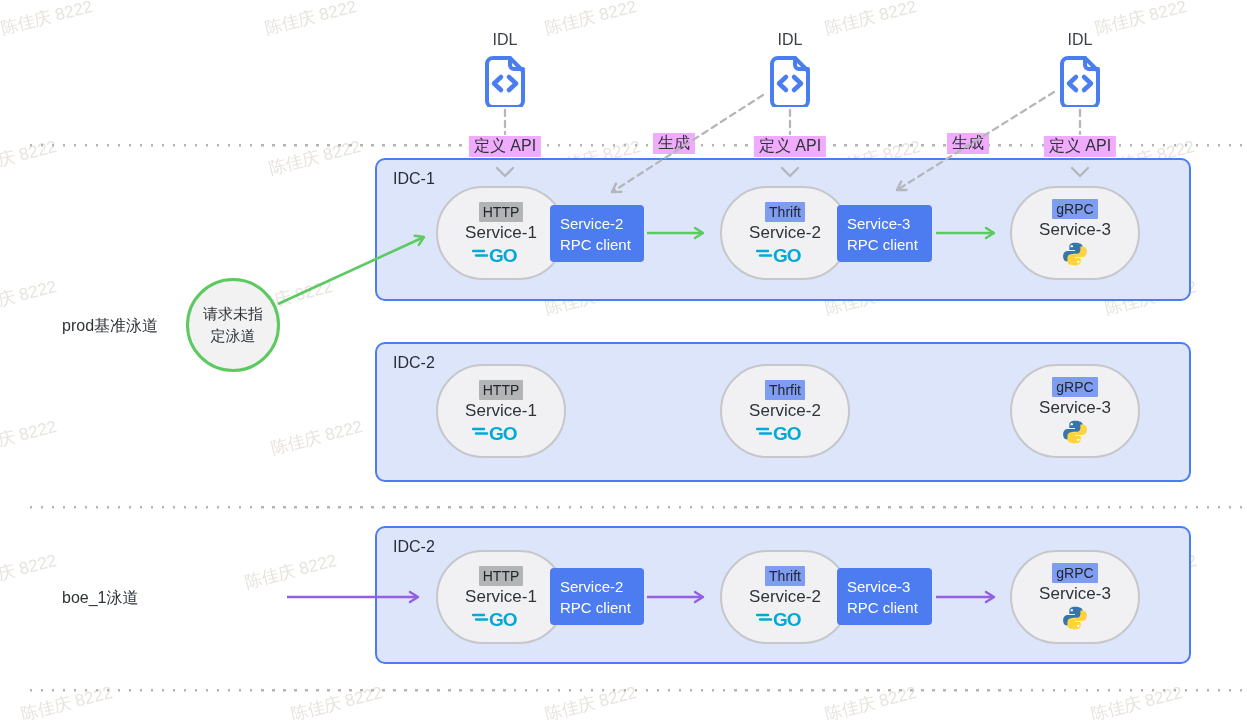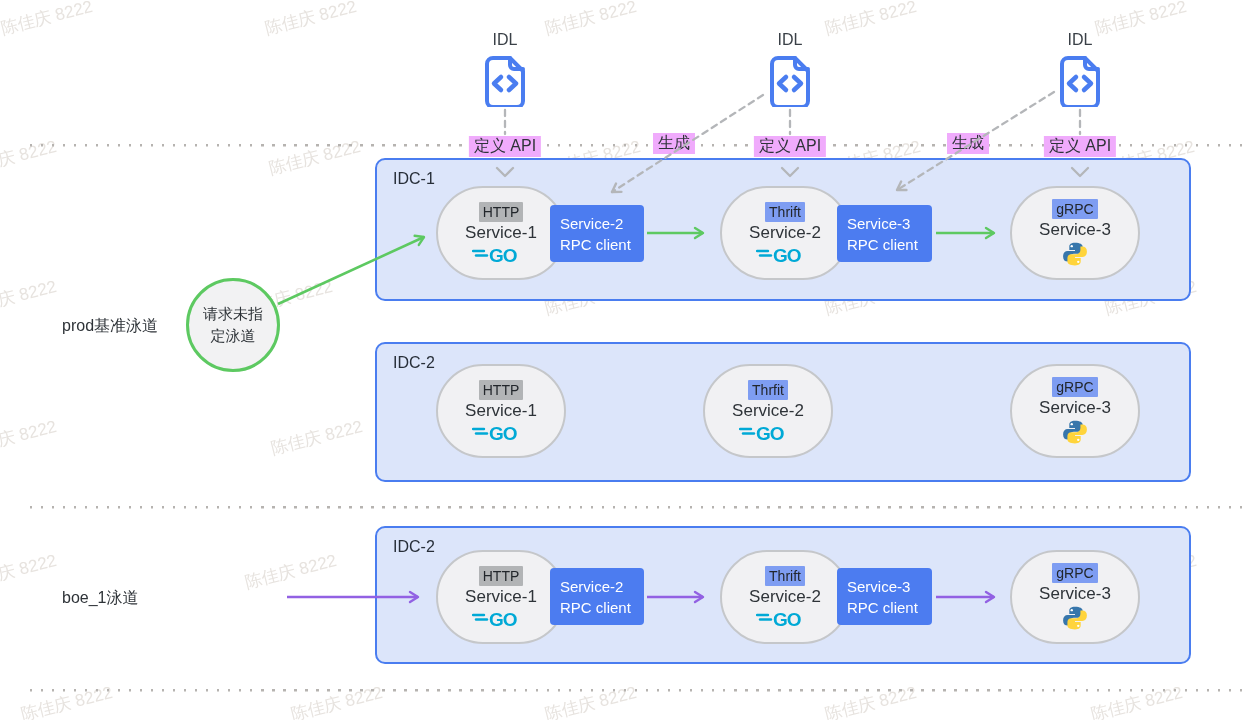--- a/index.html
+++ b/index.html
@@ -186,21 +186,21 @@
   </div>
   <div class="pill" style="left:436px;top:364px;">
     <span class="tag gray">HTTP</span>
     <span class="svc-name">Service-1</span>
     <svg class="go-logo" width="58" height="20" viewBox="0 0 58 20">
       <line x1="1" y1="7" x2="12" y2="7"></line>
         <line x1="4" y1="11.5" x2="15" y2="11.5"></line>
       <text x="17" y="17.5">GO</text>
     </svg>
   </div>
-  <div class="pill" style="left:703px;top:364px;">
+  <div class="pill" style="left:720px;top:364px;">
     <span class="tag blue">Thrfit</span>
     <span class="svc-name">Service-2</span>
     <svg class="go-logo" width="58" height="20" viewBox="0 0 58 20">
       <line x1="1" y1="7" x2="12" y2="7"></line>
         <line x1="4" y1="11.5" x2="15" y2="11.5"></line>
       <text x="17" y="17.5">GO</text>
     </svg>
   </div>
   <div class="pill" style="left:1010px;top:364px;">
     <span class="tag blue">gRPC</span>

